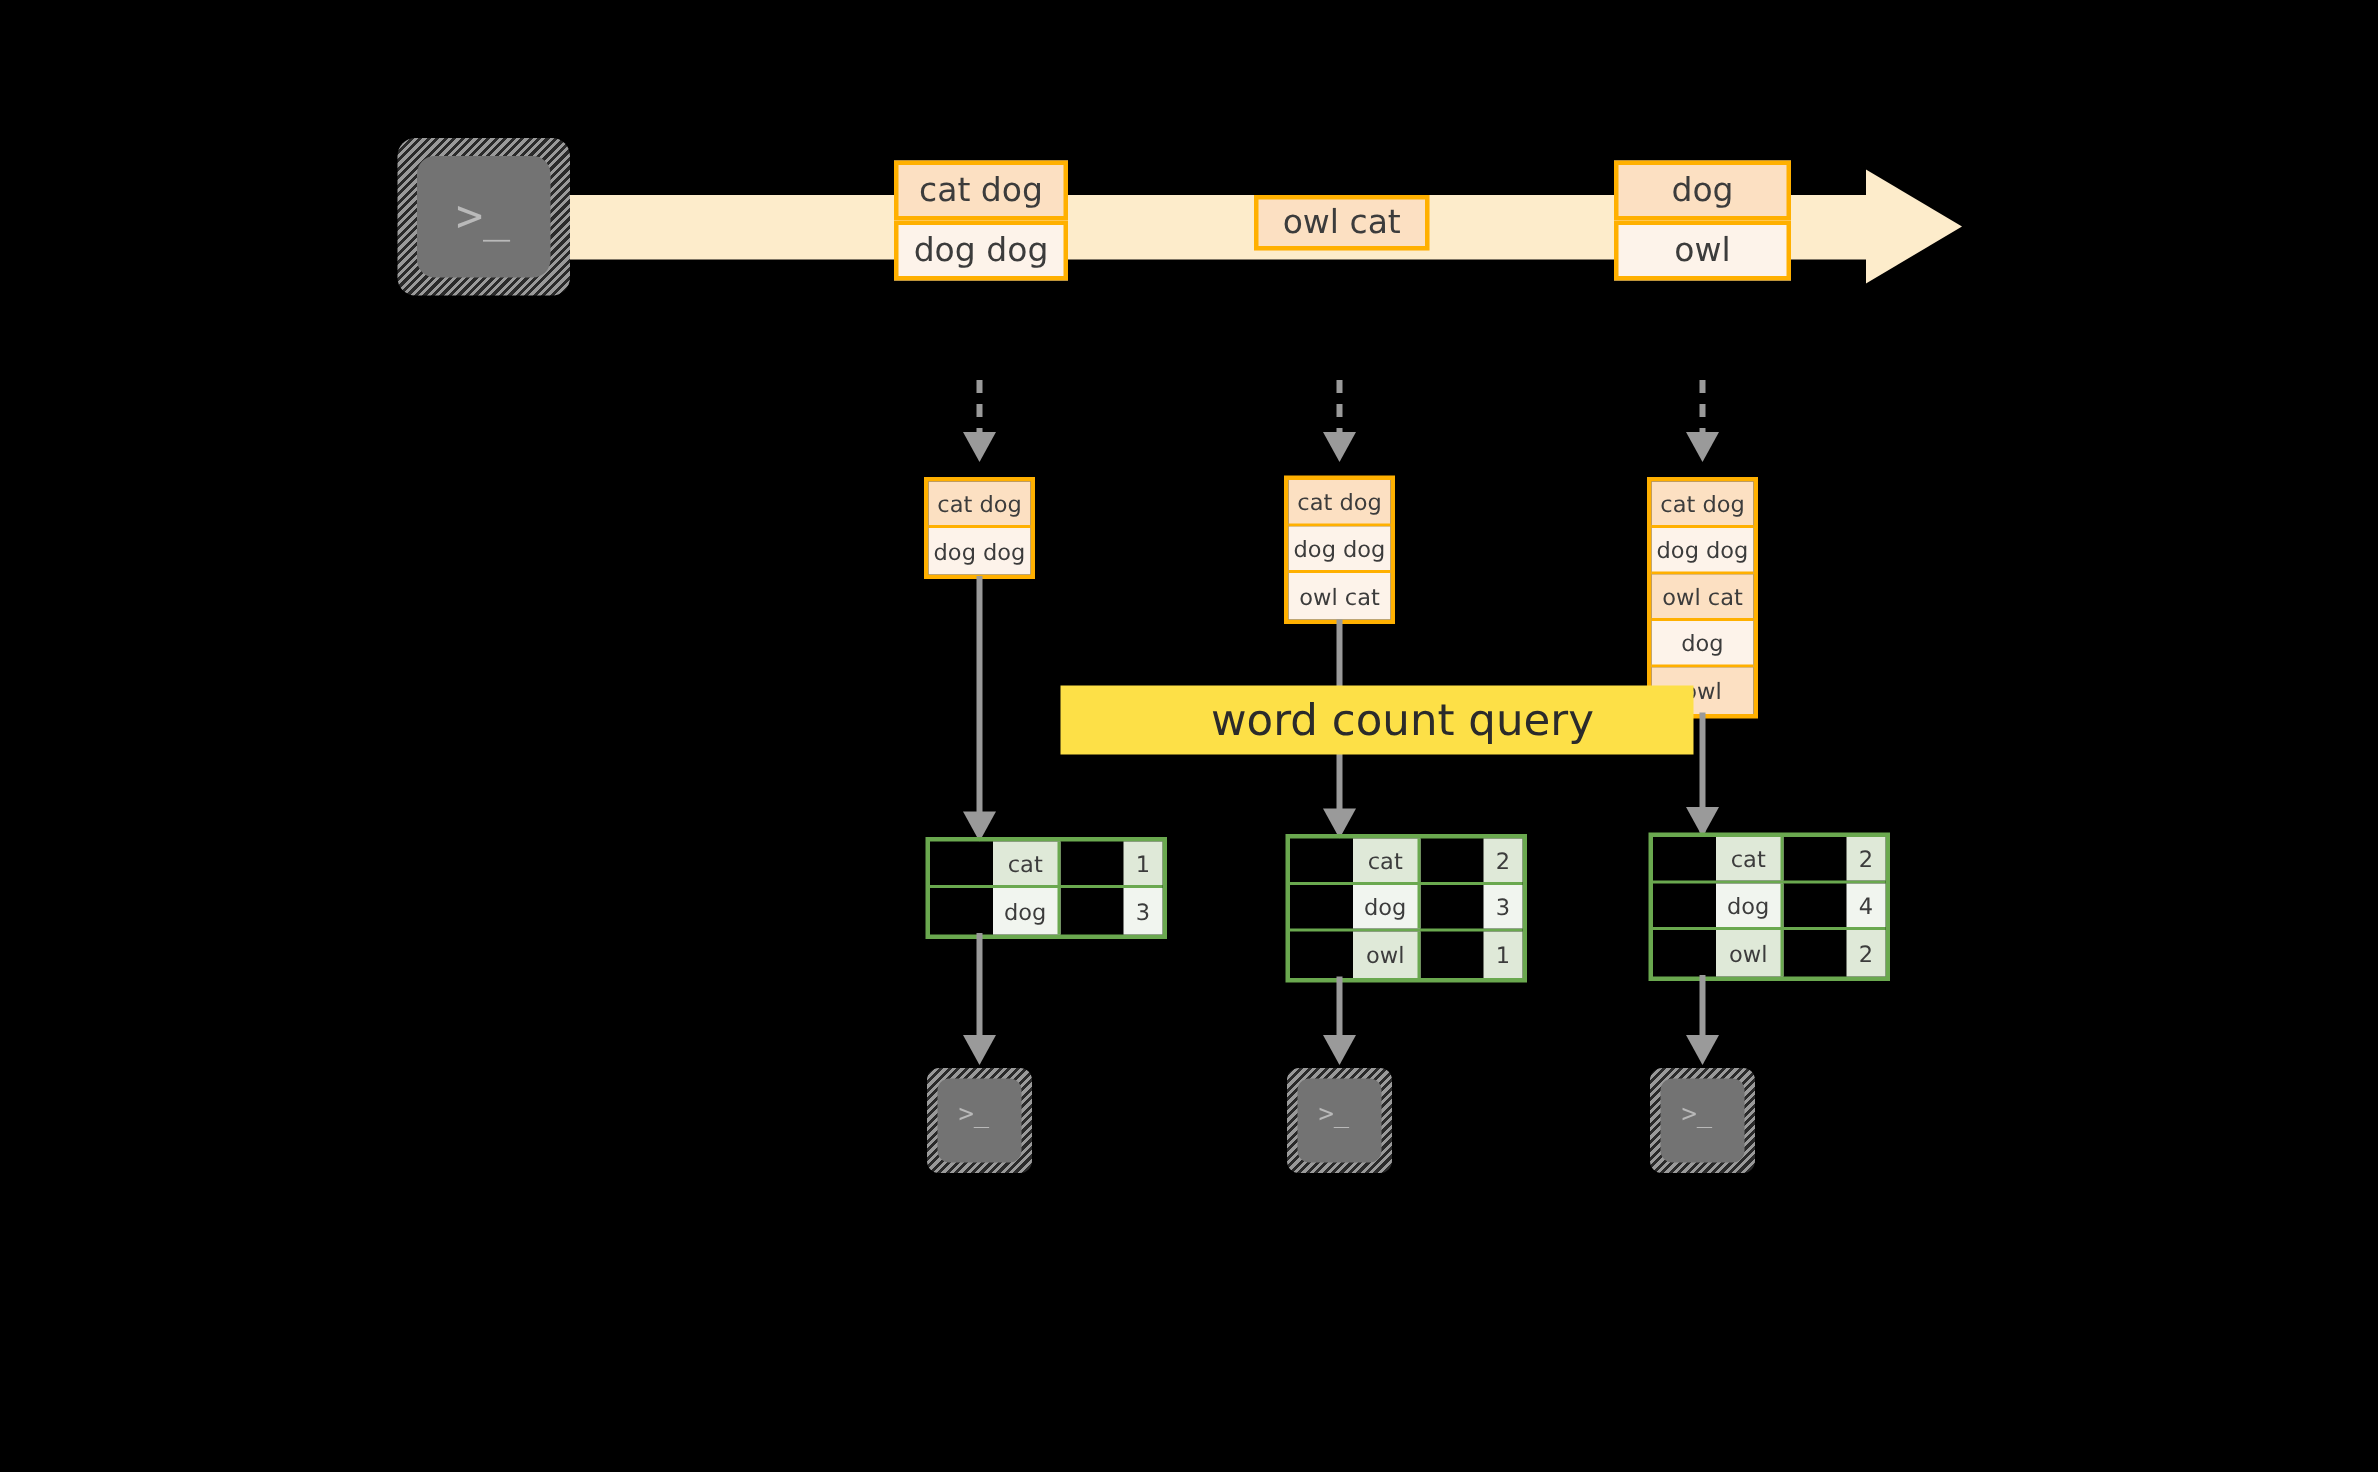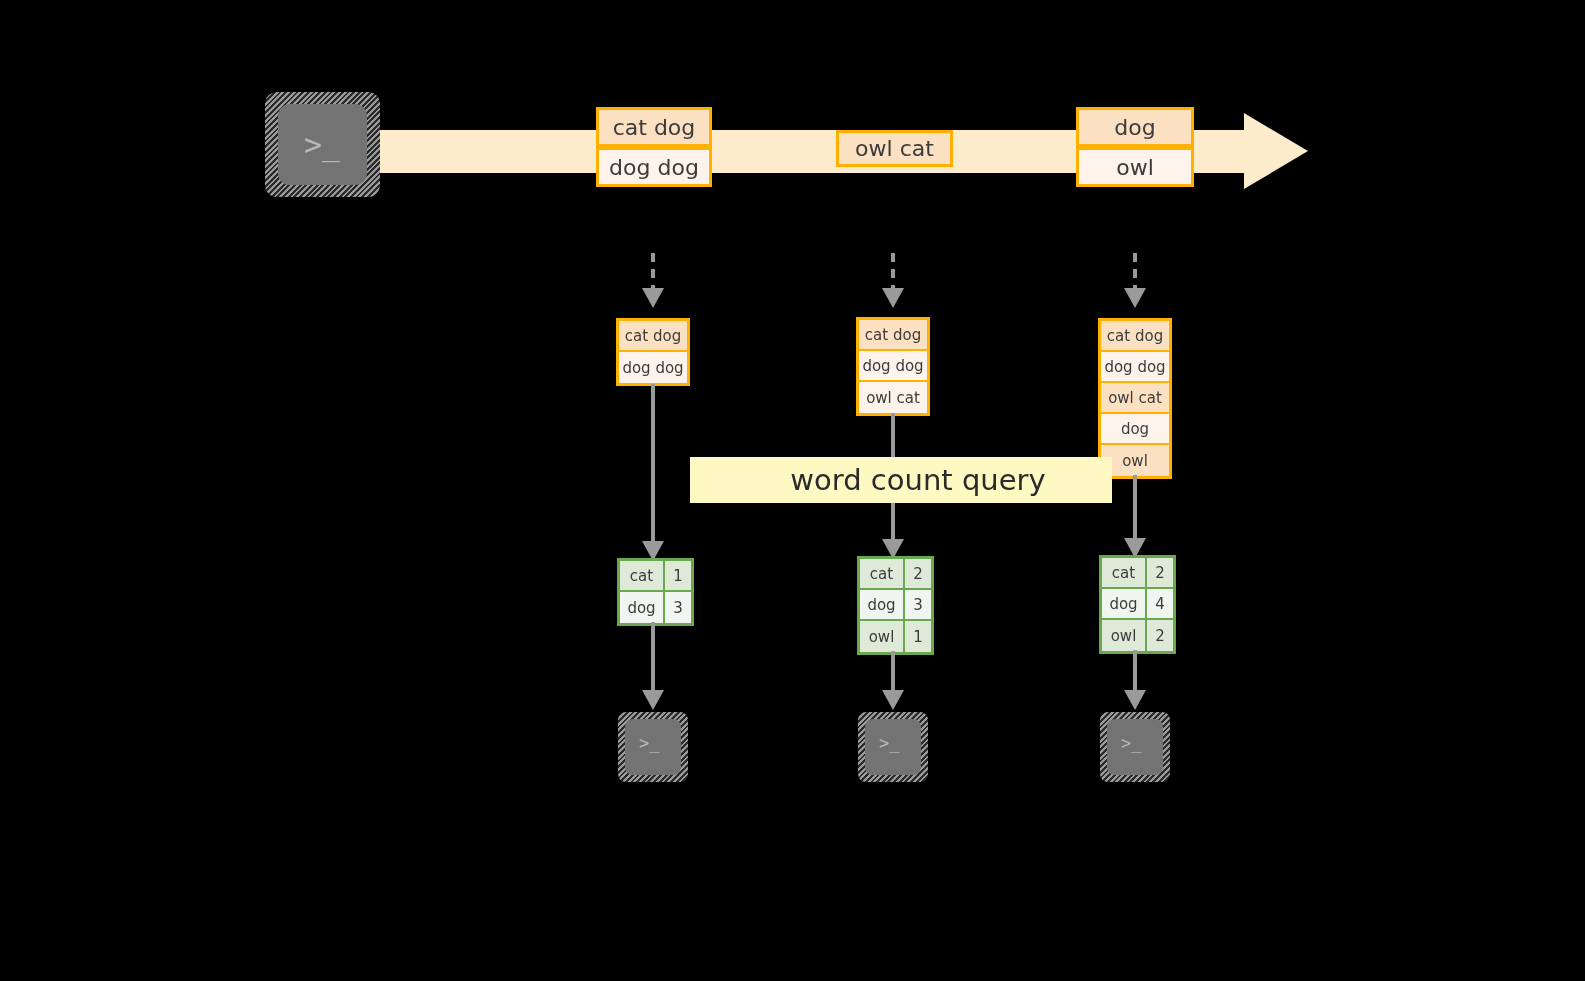--- a/index.html
+++ b/index.html
@@ -128,20 +128,21 @@
   .result .grow:last-child { border-bottom: none; }
   .result .gword,
   .result .gcount {
     box-sizing: border-box;
     display: flex;
     align-items: center;
     justify-content: center;
     font-size: 15px;
     color: #3c3c3c;
     background: #f1f5ef;
+    margin-left: 42px;
   }
   .result .gword {
     width: 45px;
     border-right: 2px solid #6aa84f;
   }
   .result .gcount { width: 26px; }
   .result .grow.dark .gword,
   .result .grow.dark .gcount { background: #dfe9d8; }
 
   
@@ -163,25 +164,25 @@
     width: 0;
     height: 0;
     border-left: 11px solid transparent;
     border-right: 11px solid transparent;
     border-top: 20px solid #9a9a9a;
   }
 
   
   .query-band {
     position: absolute;
-    left: 690px;
+    left: 707px;
     top: 457px;
     width: 422px;
     height: 46px;
-    background: #fef9c3;
+    background: #fde047;
     display: flex;
     align-items: center;
     justify-content: center;
   }
   .query-band .qtext {
     font-size: 29px;
     color: #2b2b2b;
     white-space: nowrap;
     padding-left: 34px;
   }

